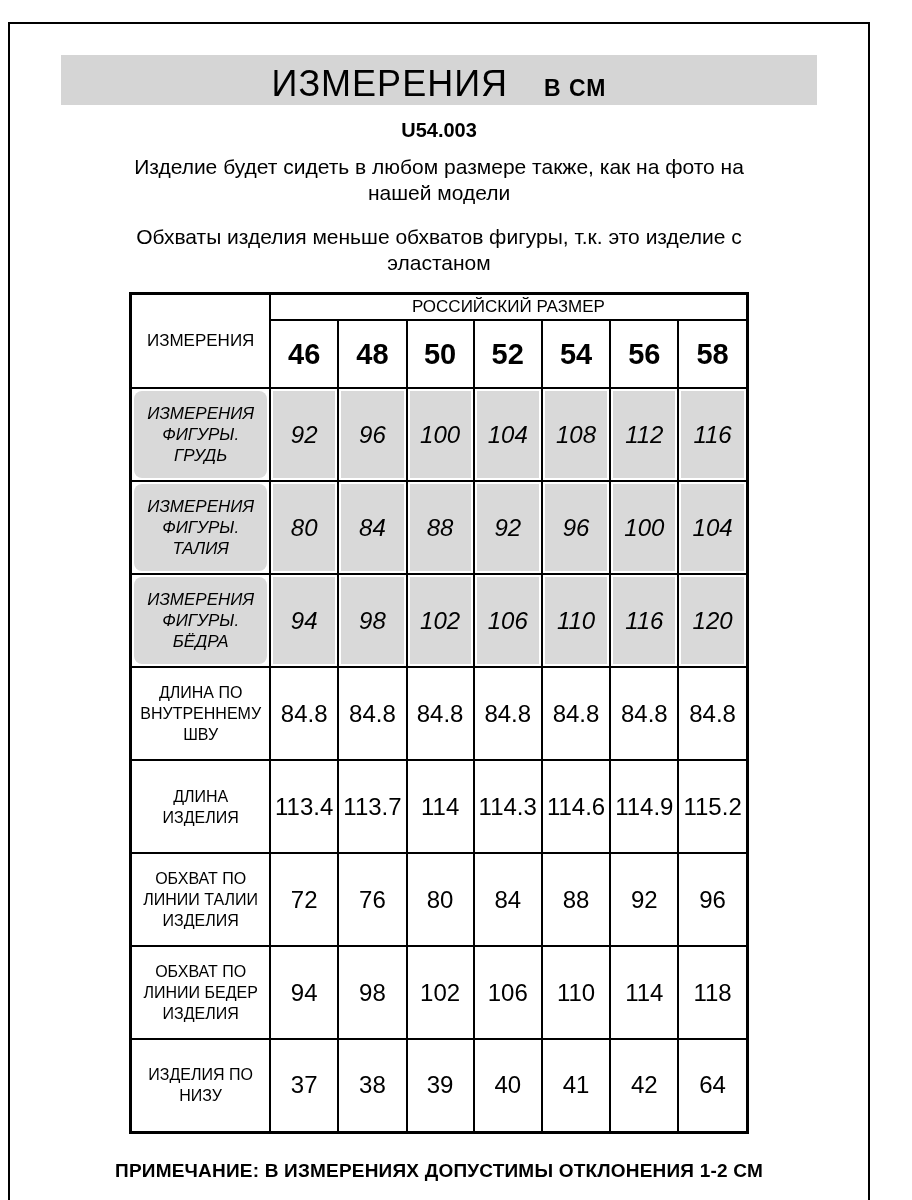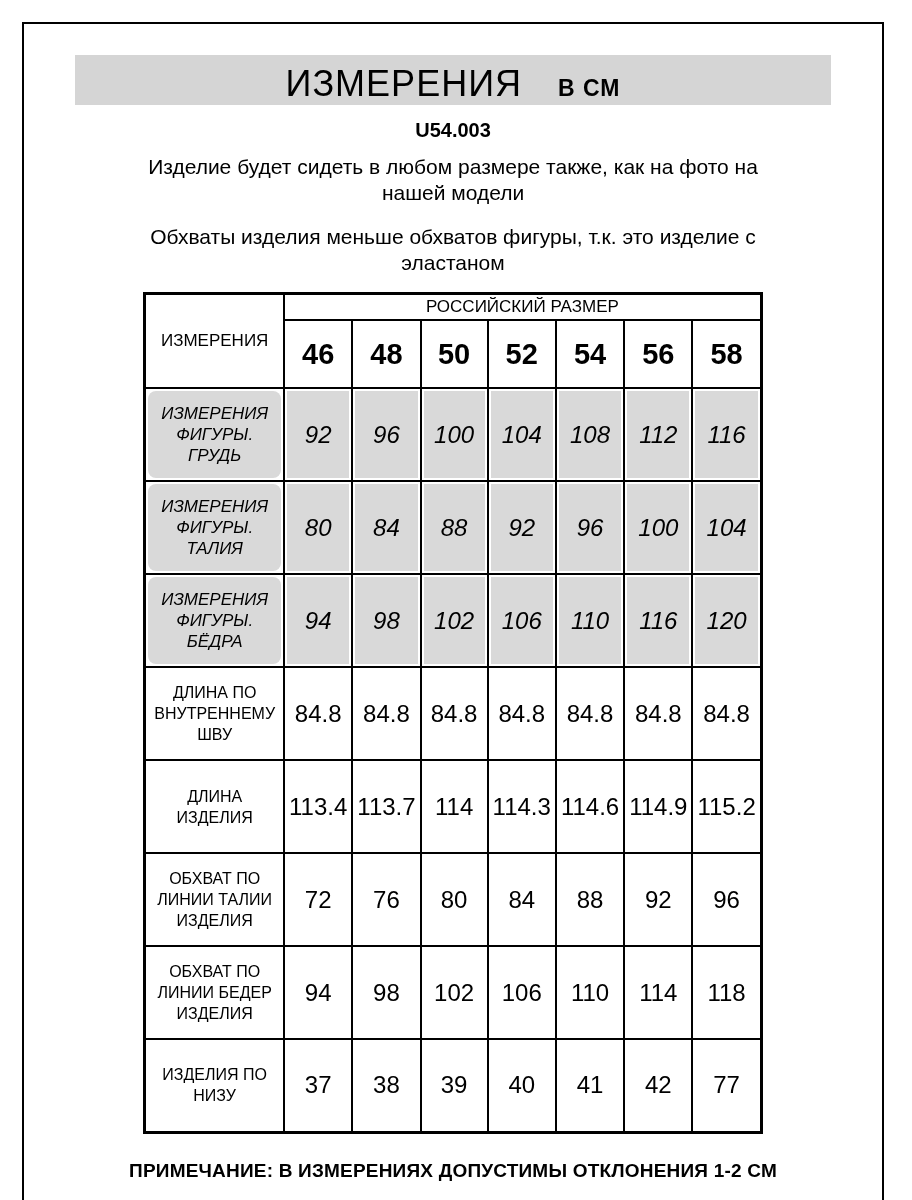--- a/index.html
+++ b/index.html
@@ -7,21 +7,21 @@
     margin: 0; padding: 0;
     width: 912px; height: 1200px;
     background: #ffffff;
     font-family: "Liberation Sans", sans-serif;
     color: #000;
     position: relative;
     overflow: hidden;
   }
   .page-frame {
     position: absolute;
-    left: 22px; top: 22px;
+    left: 8px; top: 22px;
     width: 862px; height: 1178px;
     border: 2px solid #000;
     border-bottom: none;
     background: #fff;
   }
   .title-bar {
     margin: 31px 51px 0 51px;
     height: 50px;
     background: #d5d5d5;
     display: flex;
@@ -359,21 +359,21 @@
         <td class="value-cell">
             <div class="cell-inner">40</div>
           </td>
         <td class="value-cell">
             <div class="cell-inner">41</div>
           </td>
         <td class="value-cell">
             <div class="cell-inner">42</div>
           </td>
         <td class="value-cell">
-            <div class="cell-inner">77</div>
+            <div class="cell-inner">64</div>
           </td>
       </tr>
     </tbody>
   </table>
 
   <div class="note">ПРИМЕЧАНИЕ: В ИЗМЕРЕНИЯХ ДОПУСТИМЫ ОТКЛОНЕНИЯ 1-2 СМ</div>
 
 </div>
 
 </body></html>

